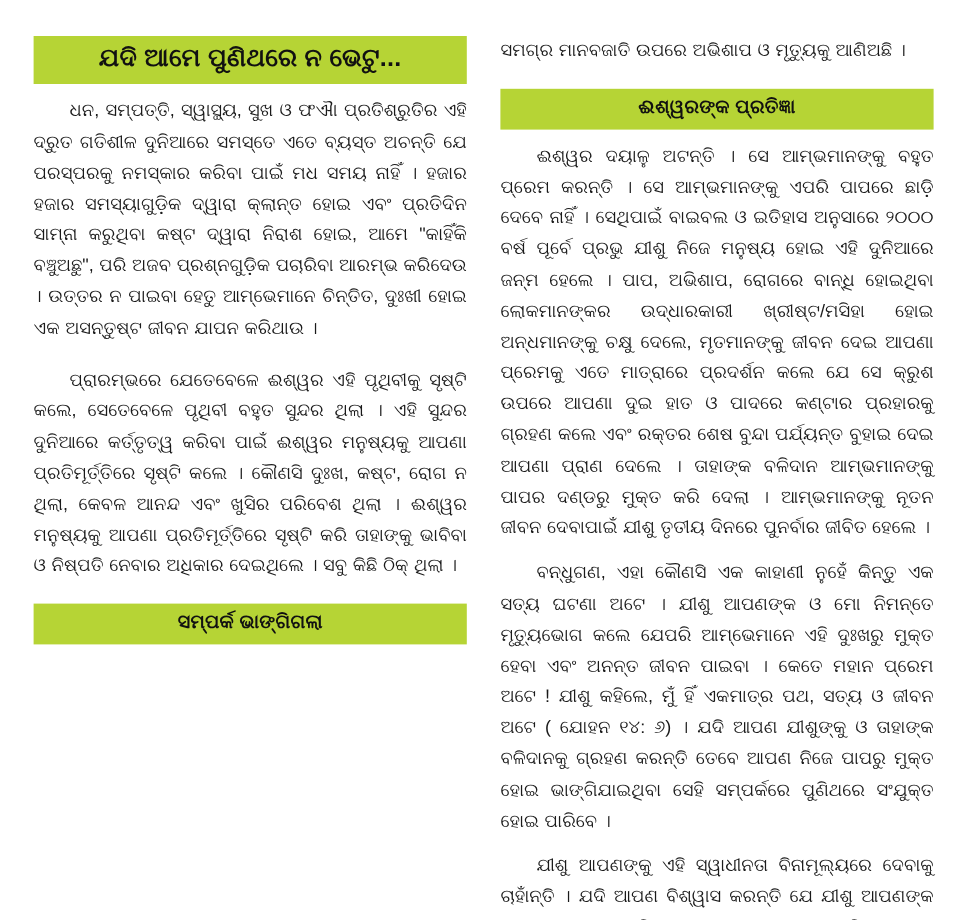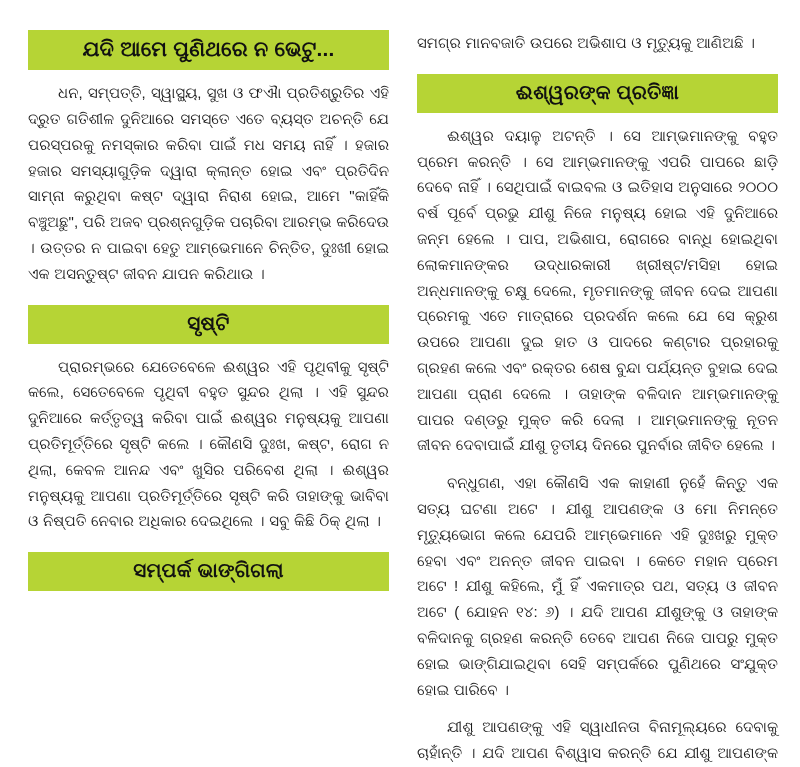--- a/index.html
+++ b/index.html
@@ -51,21 +51,21 @@
   .section-bar .bar-title {
     display: block;
     font-family: "Liberation Sans", "DejaVu Sans", sans-serif;
     font-weight: bold;
     font-size: 21px;
     line-height: 1.25;
     color: #111111;
     letter-spacing: 0.2px;
   }
 
-  .section-bar.small .bar-title { font-size: 20px; }
+  .section-bar.small .bar-title { font-size: 16px; }
 
   
   p.body {
     margin: 0 0 12px 0;
     text-align: justify;
     text-justify: inter-word;
     font-family: "Liberation Sans", "DejaVu Sans", sans-serif;
     font-size: 15px;
     line-height: 1.72;
     color: #1a1a1a;
@@ -87,23 +87,20 @@
 
       <div class="section-bar">
         <span class="bar-title">ଯଦି ଆମେ ପୁଣିଥରେ ନ ଭେଟୁ...</span>
       </div>
 
       <p class="body">ଧନ, ସମ୍ପତ୍ତି, ସ୍ୱାସ୍ଥ୍ୟ, ସୁଖ ଓ ଫଐା ପ୍ରତିଶ୍ରୁତିର ଏହି ଦ୍ରୁତ ଗତିଶୀଳ ଦୁନିଆରେ ସମସ୍ତେ ଏତେ ବ୍ୟସ୍ତ ଅଚନ୍ତି ଯେ ପରସ୍ପରକୁ ନମସ୍କାର କରିବା ପାଇଁ ମଧ ସମୟ ନାହିଁ । ହଜାର ହଜାର ସମସ୍ୟାଗୁଡ଼ିକ ଦ୍ୱାରା କ୍ଲାନ୍ତ ହୋଇ ଏବଂ ପ୍ରତିଦିନ ସାମ୍ନା କରୁଥିବା କଷ୍ଟ ଦ୍ୱାରା ନିରାଶ ହୋଇ, ଆମେ "କାହିଁକି ବଞ୍ଚୁଅଛୁ", ପରି ଅଜବ ପ୍ରଶ୍ନଗୁଡ଼ିକ ପଚାରିବା ଆରମ୍ଭ କରିଦେଉ । ଉତ୍ତର ନ ପାଇବା ହେତୁ ଆମ୍ଭେମାନେ ଚିନ୍ତିତ, ଦୁଃଖୀ ହୋଇ ଏକ ଅସନ୍ତୁଷ୍ଟ ଜୀବନ ଯାପନ କରିଥାଉ ।</p>
 
 
       <div class="spacer-sm"></div>
 
-      <div class="section-bar small">
-        <span class="bar-title">ସୃଷ୍ଟି</span>
-      </div>
 
       <p class="body">ପ୍ରାରମ୍ଭରେ ଯେତେବେଳେ ଈଶ୍ୱର ଏହି ପୃଥିବୀକୁ ସୃଷ୍ଟି କଲେ, ସେତେବେଳେ ପୃଥିବୀ ବହୁତ ସୁନ୍ଦର ଥିଲା । ଏହି ସୁନ୍ଦର ଦୁନିଆରେ କର୍ତ୍ତୃତ୍ୱ କରିବା ପାଇଁ ଈଶ୍ୱର ମନୁଷ୍ୟକୁ ଆପଣା ପ୍ରତିମୂର୍ତ୍ତିରେ ସୃଷ୍ଟି କଲେ । କୌଣସି ଦୁଃଖ, କଷ୍ଟ, ରୋଗ ନ ଥିଲା, କେବଳ ଆନନ୍ଦ ଏବଂ ଖୁସିର ପରିବେଶ ଥିଲା । ଈଶ୍ୱର ମନୁଷ୍ୟକୁ ଆପଣା ପ୍ରତିମୂର୍ତ୍ତିରେ ସୃଷ୍ଟି କରି ତାହାଙ୍କୁ ଭାବିବା ଓ ନିଷ୍ପତି ନେବାର ଅଧିକାର ଦେଇଥିଲେ । ସବୁ କିଛି ଠିକ୍ ଥିଲା ।</p>
 
       <div class="spacer-sm"></div>
 
       <div class="section-bar small">
         <span class="bar-title">ସମ୍ପର୍କ ଭାଙ୍ଗିଗଲା</span>
       </div>
 
     </div>

